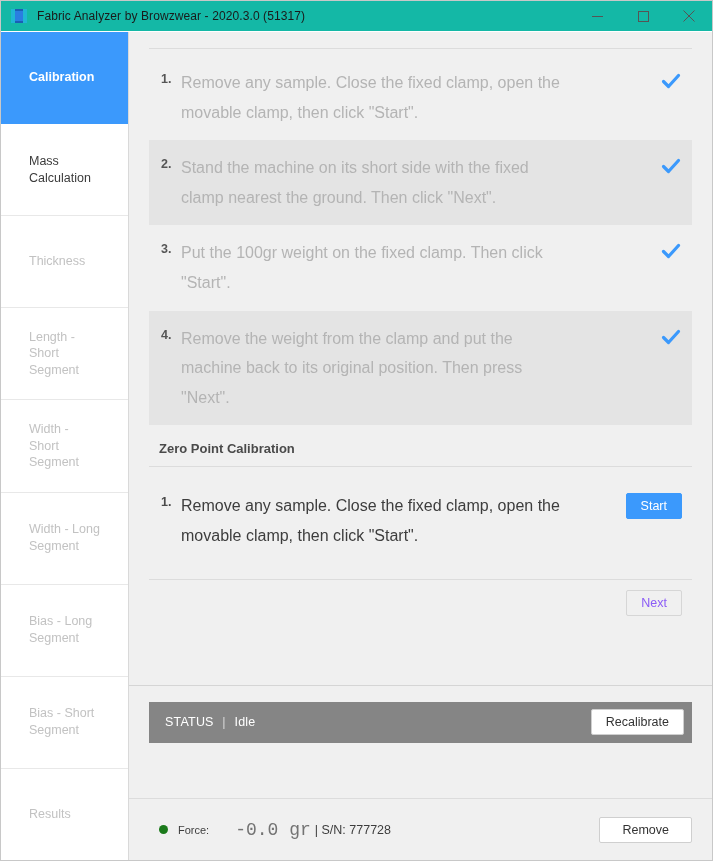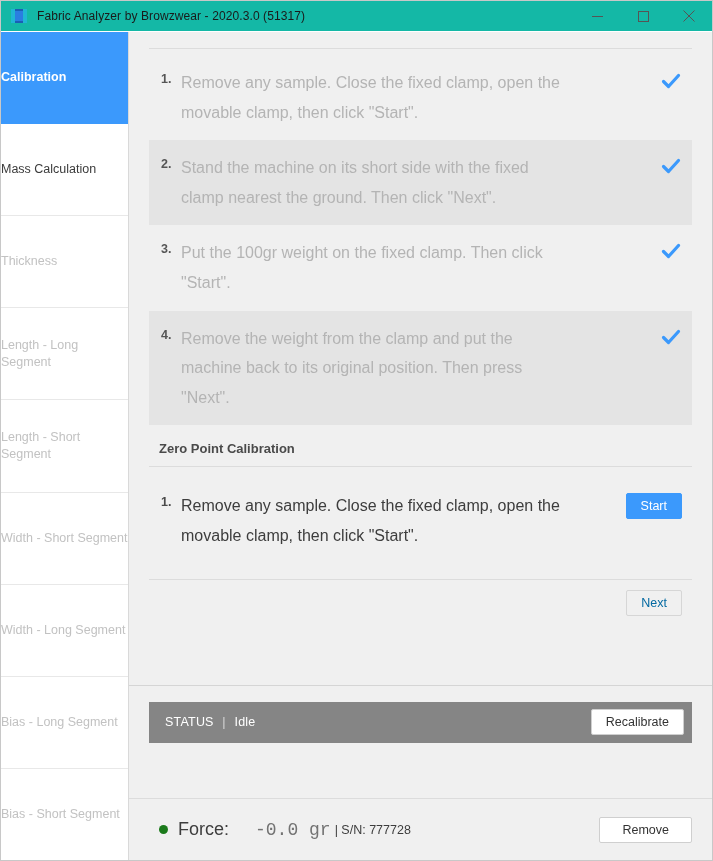--- a/index.html
+++ b/index.html
@@ -76,21 +76,21 @@
     background: #ffffff;
     border-right: 1px solid #d9d9d9;
     display: flex;
     flex-direction: column;
   }
   .nav-item {
     flex: 1 1 0;
     min-height: 0;
     display: flex;
     align-items: center;
-    padding: 0 0;
+    padding: 0 28px;
     font-size: 12.5px;
     line-height: 1.35;
     color: #c2c2c2;
     border-bottom: 1px solid #e8e8e8;
     background: #ffffff;
     user-select: none;
   }
   .nav-item:last-child { border-bottom: none; }
   .nav-item.enabled { color: #3b3b3b; }
   .nav-item.active {
@@ -177,21 +177,21 @@
     white-space: nowrap;
   }
   .btn-primary {
     background: #3b99fc;
     border: 1px solid #3b99fc;
     color: #ffffff;
   }
   .btn-disabled {
     background: #f0f0f0;
     border: 1px solid #d6d6d6;
-    color: #0369a1;
+    color: #8b5cf6;
   }
   .btn-light {
     background: #ffffff;
     border: 1px solid #cfcfcf;
     color: #333333;
     text-align: center;
   }
 
   .footer-rule {
     height: 1px;
@@ -240,21 +240,21 @@
   }
   #force-dot {
     width: 9px;
     height: 9px;
     border-radius: 50%;
     background: #1b7a1b;
     flex: 0 0 9px;
     margin-right: 10px;
   }
   #force-label {
-    font-size: 18px;
+    font-size: 11px;
     color: #3d3d3d;
     margin-right: 26px;
   }
   #force-value {
     font-family: Liberation Mono, monospace;
     font-size: 18px;
     color: #737373;
   }
   #force-meta {
     font-size: 12.5px;
@@ -304,36 +304,36 @@
       <div class="nav-item active">
         <span>Calibration</span>
       </div>
       <div class="nav-item enabled">
         <span>Mass Calculation</span>
       </div>
       <div class="nav-item">
         <span>Thickness</span>
       </div>
       <div class="nav-item">
-        <span>Length - Long Segment</span>
-      </div>
-      <div class="nav-item">
         <span>Length - Short Segment</span>
       </div>
       <div class="nav-item">
         <span>Width - Short Segment</span>
       </div>
       <div class="nav-item">
         <span>Width - Long Segment</span>
       </div>
       <div class="nav-item">
         <span>Bias - Long Segment</span>
       </div>
       <div class="nav-item">
         <span>Bias - Short Segment</span>
+      </div>
+      <div class="nav-item">
+        <span>Results</span>
       </div>
     </div>
 
     <div id="content">
 
       <div id="content-scroll">
 
         <div class="section-rule"></div>
 
         <div class="step-row">

